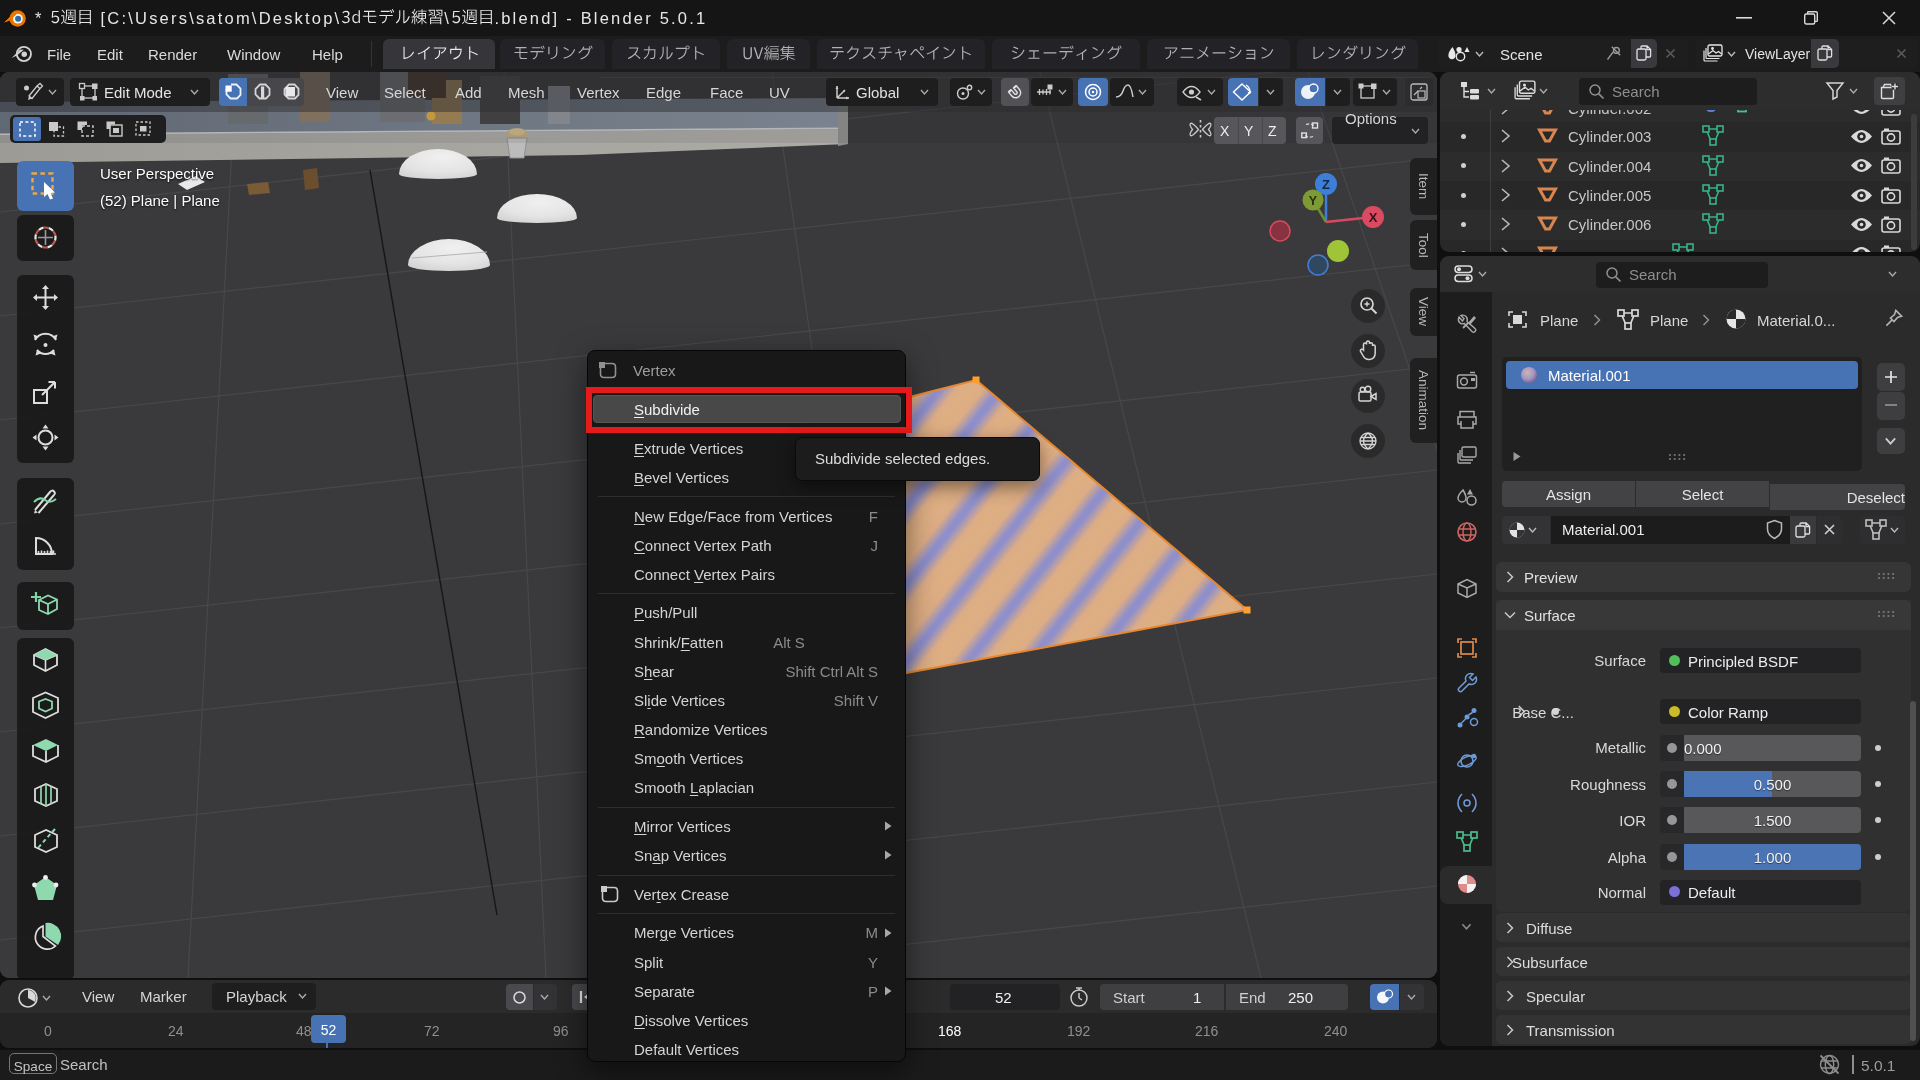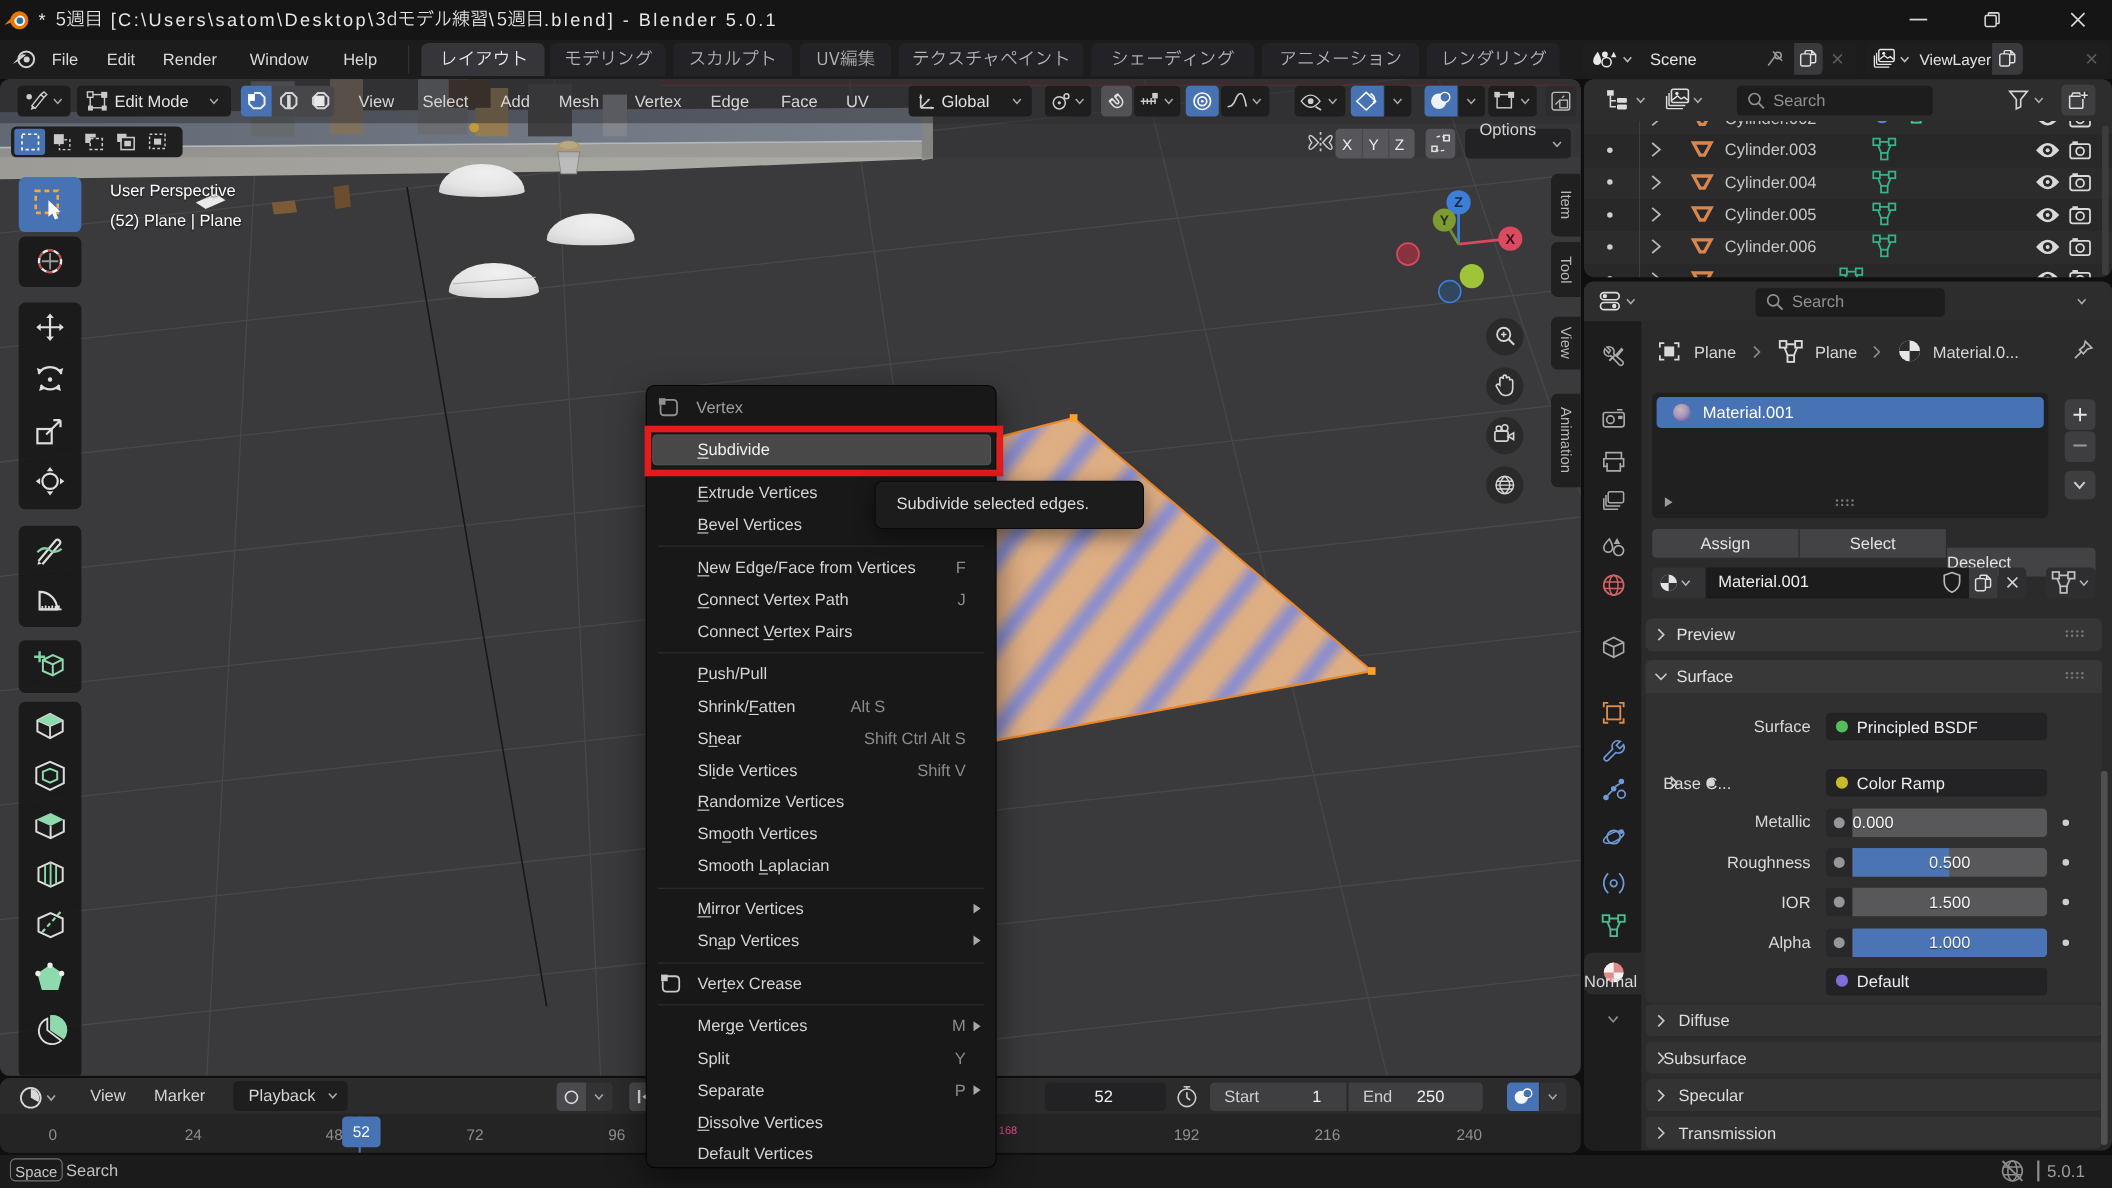--- a/index.html
+++ b/index.html
@@ -560,21 +560,21 @@
   <svg class="abs" style="left:1407px;top:14px" width="9" height="6" viewBox="0 0 9 6">
         <path d="M1 1 L4.5 5 L8 1" fill="none" stroke="#aaa" stroke-width="1.4"></path>
       </svg>
 
   <div class="abs" style="left:0;top:33px;width:1437px;height:35px;background:#242424"></div>
   <div class="tx" style="left:44px;top:44px;color:#8f8f8f;font-size:14px">0</div>
   <div class="tx" style="left:168px;top:44px;color:#8f8f8f;font-size:14px">24</div>
   <div class="tx" style="left:296px;top:44px;color:#8f8f8f;font-size:14px">48</div>
   <div class="tx" style="left:424px;top:44px;color:#8f8f8f;font-size:14px">72</div>
   <div class="tx" style="left:553px;top:44px;color:#8f8f8f;font-size:14px">96</div>
-  <div class="tx" style="left:908px;top:44px;color:#ec4899;font-size:10px">168</div>
+  <div class="tx" style="left:938px;top:44px;color:#ffffff;font-size:14px">168</div>
   <div class="tx" style="left:1067px;top:44px;color:#8f8f8f;font-size:14px">192</div>
   <div class="tx" style="left:1195px;top:44px;color:#8f8f8f;font-size:14px">216</div>
   <div class="tx" style="left:1324px;top:44px;color:#8f8f8f;font-size:14px">240</div>
   <div class="abs" style="left:326px;top:35px;width:2px;height:33px;background:#4772b3"></div>
   <div class="abs" style="left:311px;top:35px;width:35px;height:28px;background:#4772b3;border-radius:4px;text-align:center"><span style="position:relative;top:7px;color:#fff;font-size:14px">52</span></div>
 </div>
 
 <div class="abs" style="left:0;top:1050px;width:1920px;height:30px;background:#1b1b1b"></div>
 <div class="abs" style="left:9px;top:1053px;width:48px;height:21px;border:1px solid #757575;border-radius:5px;text-align:center"><span style="position:relative;top:4px;color:#c5c5c5;font-size:13.5px">Space</span></div>
 <div class="tx" style="left:60px;top:1057px;color:#c0c0c0">Search</div>
@@ -931,21 +931,21 @@
  <svg class="abs" style="left:444px;top:142px" width="14" height="14" viewBox="0 0 14 14">
         <path d="M1 7 H13" stroke="#9a9a9a" stroke-width="1.7"></path>
       </svg>
  <div class="abs" style="left:437px;top:172px;width:28px;height:26px;background:#3e3e41;border-radius:5px"></div>
  <svg class="abs" style="left:444px;top:181px" width="13" height="8" viewBox="0 0 9 6">
         <path d="M1 1 L4.5 5 L8 1" fill="none" stroke="#ccc" stroke-width="1.4"></path>
       </svg>
 
  <div class="abs" style="left:62px;top:225px;width:133px;height:26px;background:#434346;border-radius:4px 0 0 4px;text-align:center"><span style="position:relative;top:6px;color:#e3e3e3">Assign</span></div>
  <div class="abs" style="left:196px;top:225px;width:133px;height:26px;background:#434346;text-align:center"><span style="position:relative;top:6px;color:#e3e3e3">Select</span></div>
- <div class="abs" style="left:330px;top:242px;width:135px;height:26px;background:#434346;border-radius:0 4px 4px 0;text-align:left"><span style="position:relative;top:6px;color:#e3e3e3">Deselect</span></div>
+ <div class="abs" style="left:330px;top:228px;width:135px;height:26px;background:#434346;border-radius:0 4px 4px 0;text-align:right"><span style="position:relative;top:6px;color:#e3e3e3">Deselect</span></div>
 
  <div class="abs" style="left:62px;top:260px;width:48px;height:28px;background:#333336;border-radius:4px 0 0 4px"></div>
  <svg class="abs" style="left:68px;top:265px" width="18" height="18" viewBox="0 0 18 18">
         <circle cx="9" cy="9" r="7.5" fill="#e2e2e2"></circle>
         <path d="M9 1.5 A7.5 7.5 0 0 0 1.5 9 L9 9Z" fill="#333336"></path>
         <path d="M9 16.5 A7.5 7.5 0 0 0 16.5 9 L9 9Z" fill="#333336"></path>
       </svg>
  <svg class="abs" style="left:88px;top:271px" width="9" height="6" viewBox="0 0 9 6">
         <path d="M1 1 L4.5 5 L8 1" fill="none" stroke="#bbb" stroke-width="1.4"></path>
       </svg>
@@ -1042,21 +1042,21 @@
 <div class="tx" style="left:244px;top:557px;width:177px;text-align:center;color:#f2f2f2;text-shadow:0 1px 1px rgba(0,0,0,.5)">1.500</div>
 <div class="abs" style="left:435px;top:561px;width:6px;height:6px;border-radius:50%;background:#cdcdcd"></div>
 <div class="tx" style="left:0;top:594px;width:206px;text-align:right;color:#d9d9d9">Alpha</div>
 <div class="abs" style="left:220px;top:587.5px;width:201px;height:26px;background:#28282a;border-radius:4px;overflow:hidden"></div>
 <div class="abs" style="left:244px;top:587.5px;width:177px;height:26px;background:#58585a;border-radius:0 4px 4px 0;overflow:hidden">
         <div class="abs" style="left:0;top:0;width:177px;height:26px;background:#4a74b4"></div>
       </div>
 <div class="abs" style="left:227px;top:595.5px;width:10px;height:10px;border-radius:50%;background:#969696"></div>
 <div class="tx" style="left:244px;top:593.5px;width:177px;text-align:center;color:#f2f2f2;text-shadow:0 1px 1px rgba(0,0,0,.5)">1.000</div>
 <div class="abs" style="left:435px;top:597.5px;width:6px;height:6px;border-radius:50%;background:#cdcdcd"></div>
-<div class="tx" style="left:0;top:629px;width:206px;color:#d9d9d9">Normal</div>
+<div class="tx" style="left:0;top:629px;width:206px;text-align:right;color:#d9d9d9">Normal</div>
 <div class="abs" style="left:220px;top:624px;width:201px;height:25px;background:#232325;border-radius:4px"></div>
 <div class="abs" style="left:229px;top:630px;width:11px;height:11px;border-radius:50%;background:#7a70d8"></div>
 <div class="tx" style="left:248px;top:629px;color:#ededed">Default</div>
 <div class="abs" style="left:56px;top:657px;width:415px;height:29px;background:#333333;border-radius:5px"></div>
 <svg class="abs" style="left:66px;top:666px" width="8" height="12" viewBox="0 0 8 12">
         <path d="M1.5 1 L6.5 6 L1.5 11" fill="none" stroke="#c9c9c9" stroke-width="1.5"></path>
       </svg>
 <div class="tx" style="left:86px;top:665px;color:#dedede">Diffuse</div>
 <div class="abs" style="left:56px;top:691px;width:415px;height:29px;background:#333333;border-radius:5px"></div>
 <svg class="abs" style="left:66px;top:700px" width="8" height="12" viewBox="0 0 8 12">

